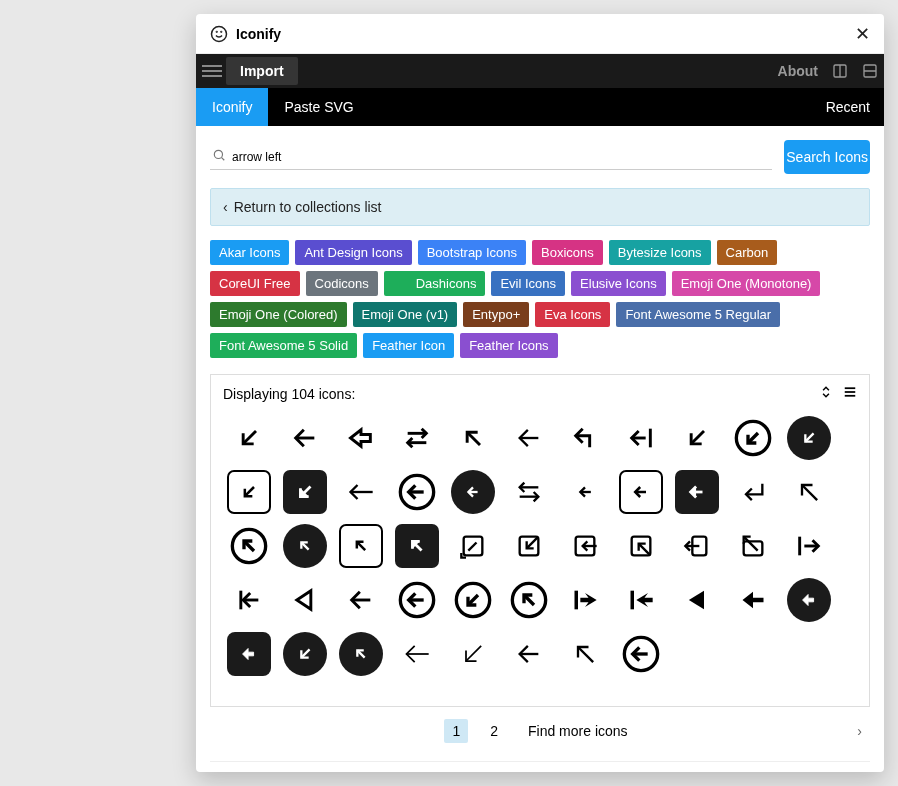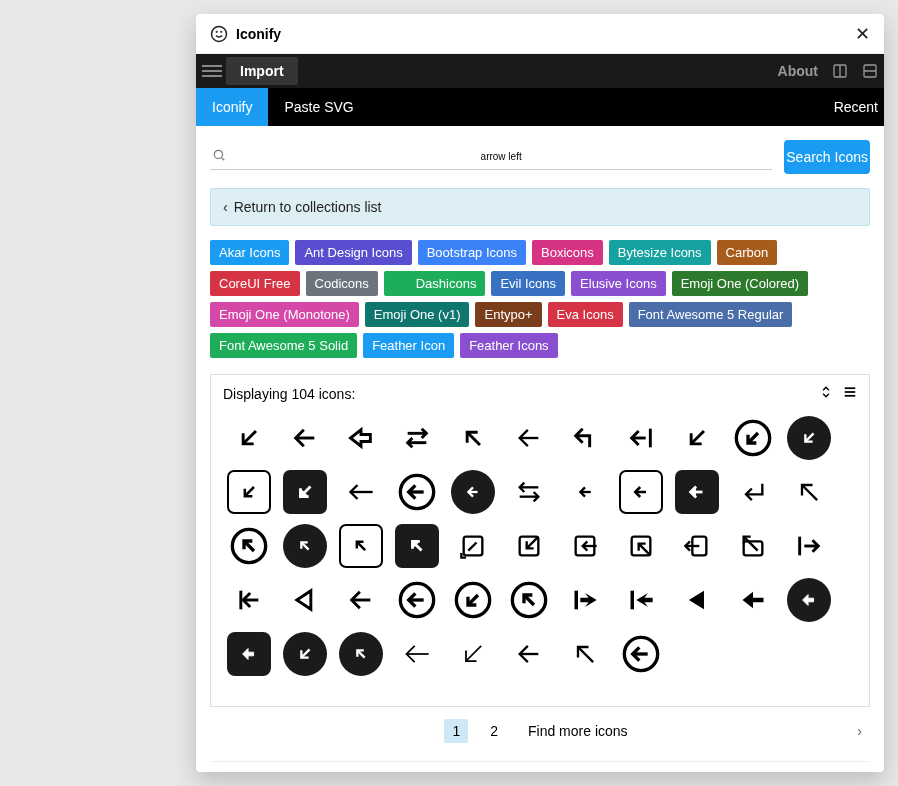--- a/index.html
+++ b/index.html
@@ -12,25 +12,25 @@
 .menubar { background: #1a1a1a; color: #fff; height: 34px; display: flex; align-items: center; padding: 0 6px; gap: 4px; font-size: 14px; }
 .hamburger { width: 20px; display: flex; flex-direction: column; gap: 3px; padding: 5px 0; cursor: pointer; }
 .hamburger span { display: block; height: 2px; background: #888; }
 .import-chip { background: #353535; color: #fff; padding: 6px 14px; font-weight: 600; border-radius: 2px; }
 .menubar .spacer { flex: 1; }
 .menubar .about { color: #999; font-weight: 600; margin-right: 10px; }
 .menubar .msm svg { display: block; }
 .tabs { background: #000; color: #fff; height: 38px; display: flex; align-items: stretch; font-size: 14px; }
 .tabs .tab { padding: 0 16px; display: flex; align-items: center; cursor: pointer; }
 .tabs .tab.active { background: #1a9cf3; font-weight: 500; }
-.tabs .recent { margin-left: auto; padding-right: 6px; display: flex; align-items: center; }
+.tabs .recent { margin-left: auto; padding-right: 14px; display: flex; align-items: center; }
 .content { flex: 1; overflow-y: auto; padding: 14px 14px 8px 14px; }
 .searchrow { display: flex; gap: 12px; align-items: center; margin-bottom: 14px; }
 .searchbox { flex: 1; display: flex; align-items: center; border-bottom: 1px solid #ccc; padding: 4px 2px; gap: 6px; }
-.searchbox input { border: none; outline: none; font-size: 10px; flex: 1; background: transparent; text-align: center; }
+.searchbox input { border: none; outline: none; font-size: 12px; flex: 1; background: transparent; }
 .btn-search { background: #1a9cf3; color: #fff; border: none; padding: 9px 2px; border-radius: 4px; font-size: 14px; cursor: pointer; }
 .returnbar { background: #ddeef4; border: 1px solid #bfe0ee; padding: 10px 12px; border-radius: 2px; font-size: 14px; color: #222; margin-bottom: 14px; cursor: pointer; display: flex; align-items: center; gap: 6px; }
 .chips { display: flex; flex-wrap: wrap; gap: 6px; margin-bottom: 16px; }
 .chip { color: #fff; padding: 5px 9px; font-size: 13px; border-radius: 2px; cursor: pointer; white-space: nowrap; }
 .results { border: 1px solid #ddd; border-radius: 0; padding: 10px 12px 14px 12px; }
 .results-head { display: flex; align-items: center; margin-bottom: 8px; font-size: 14px; }
 .results-head .rh-spacer { flex: 1; }
 .results-head .view-ico { margin-left: 10px; cursor: pointer; }
 .icon-grid { background: #fff; padding: 6px 4px; }
 .icon-row { display: flex; gap: 12px; margin-bottom: 10px; }
@@ -122,22 +122,22 @@
         <span class="chip" style="background: rgb(90, 78, 208);">Ant Design Icons</span>
         <span class="chip" style="background: #3b82f6;">Bootstrap Icons</span>
         <span class="chip" style="background: rgb(214, 51, 132);">Boxicons</span>
         <span class="chip" style="background: rgb(23, 162, 162);">Bytesize Icons</span>
         <span class="chip" style="background: rgb(168, 92, 28);">Carbon</span>
         <span class="chip" style="background: rgb(214, 51, 68);">CoreUI Free</span>
         <span class="chip" style="background: rgb(108, 117, 125);">Codicons</span>
         <span class="chip" style="background: rgb(30, 174, 90); padding-left: 32px;">Dashicons</span>
         <span class="chip" style="background: rgb(56, 113, 193);">Evil Icons</span>
         <span class="chip" style="background: rgb(138, 79, 208);">Elusive Icons</span>
+        <span class="chip" style="background: rgb(214, 72, 168);">Emoji One (Monotone)</span>
         <span class="chip" style="background: rgb(45, 122, 45);">Emoji One (Colored)</span>
-        <span class="chip" style="background: rgb(214, 72, 168);">Emoji One (Monotone)</span>
         <span class="chip" style="background: #0f766e;">Emoji One (v1)</span>
         <span class="chip" style="background: rgb(122, 62, 28);">Entypo+</span>
         <span class="chip" style="background: rgb(214, 51, 68);">Eva Icons</span>
         <span class="chip" style="background: rgb(74, 110, 169);">Font Awesome 5 Regular</span>
         <span class="chip" style="background: rgb(30, 174, 90);">Font Awesome 5 Solid</span>
         <span class="chip" style="background: rgb(26, 156, 243);">Feather Icon</span>
         <span class="chip" style="background: rgb(138, 79, 208);">Feather Icons</span>
       </div>
 
     <div class="results">

